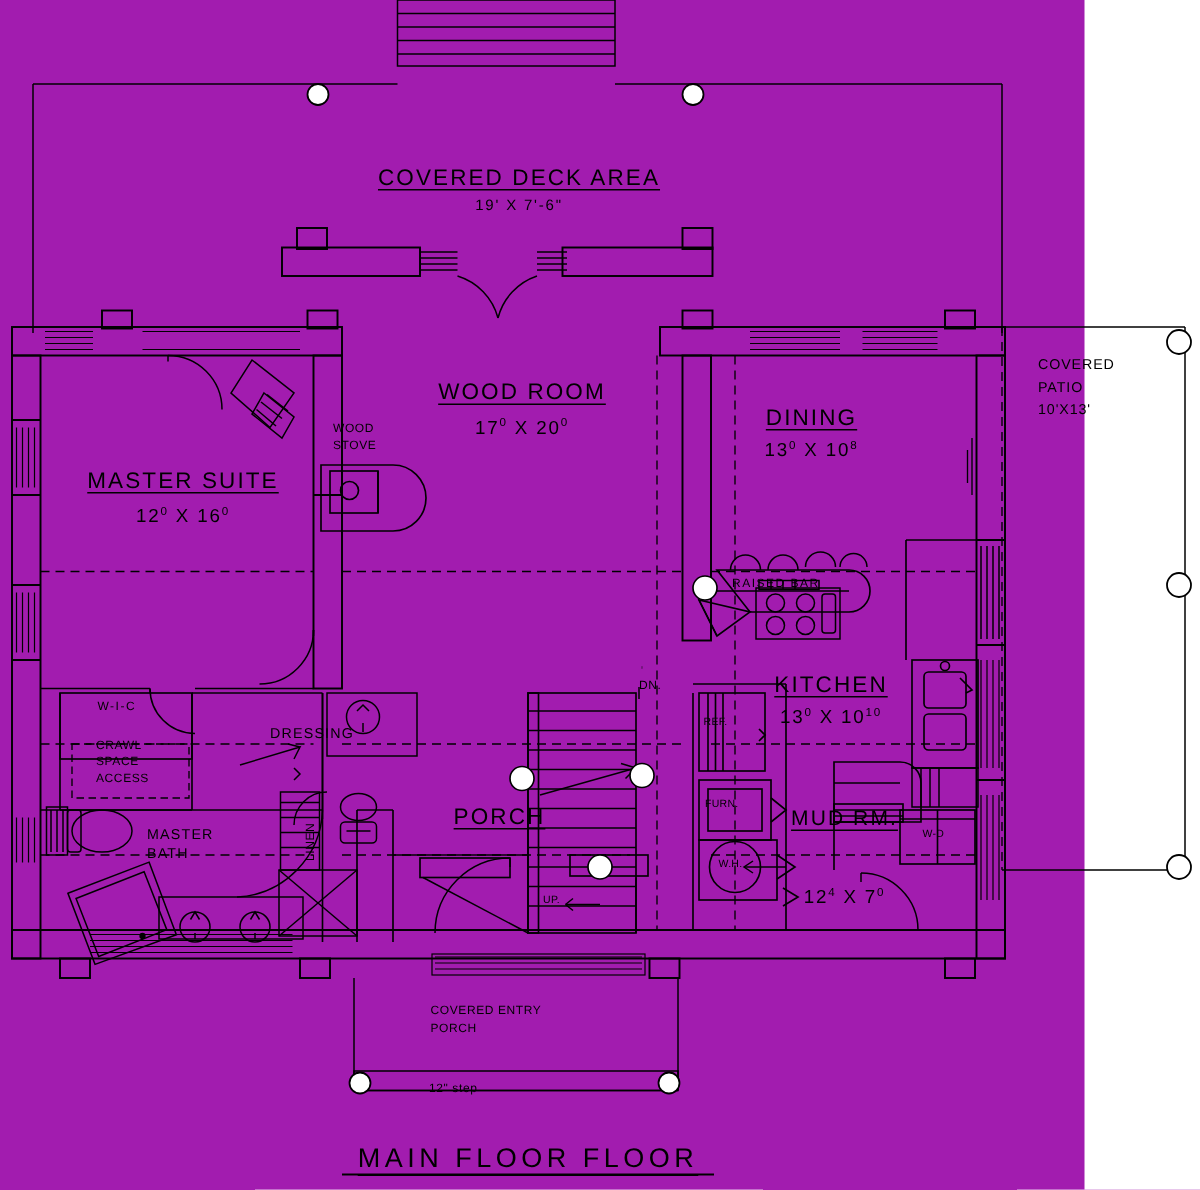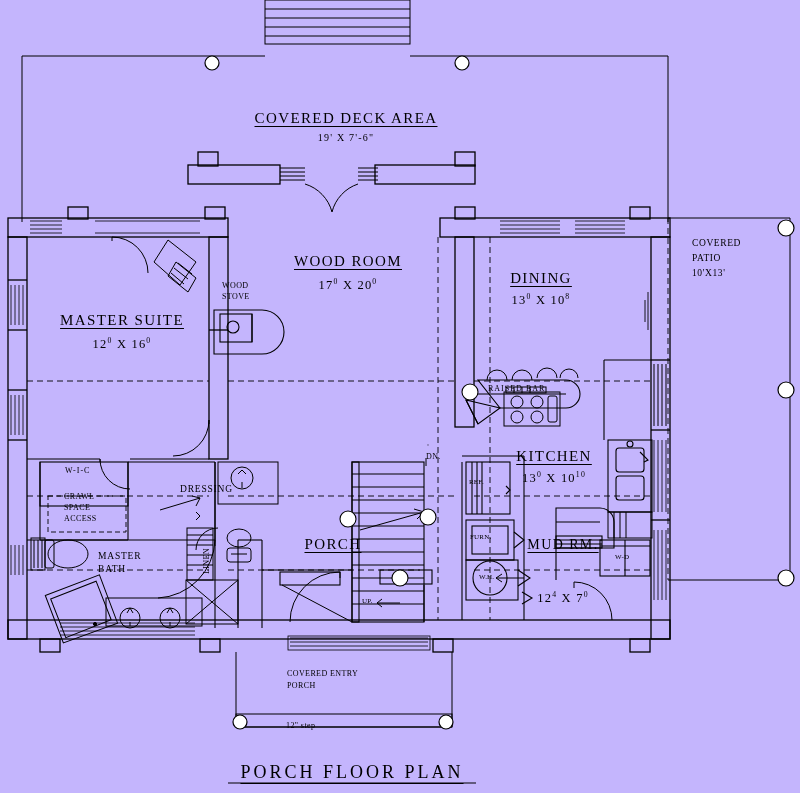--- a/index.html
+++ b/index.html
@@ -1,17 +1,17 @@
 <!DOCTYPE html>
 <html><head>
 <meta charset="utf-8">
 <style>
   html,body{margin:0;padding:0;background:#ffffff;}
   body{width:800px;height:793px;overflow:hidden;font-family:"Liberation Sans",sans-serif;}
-  #plan{position:relative;width:800px;height:793px;background:#c4b5fd;font-family:Liberation Serif, serif;}
+  #plan{position:relative;width:723px;height:793px;background:#a21caf;}
   svg{display:block;}
   .lbl{position:absolute;color:#000;white-space:nowrap;}
   .room-name{font-size:15px;letter-spacing:1.4px;text-decoration:underline;text-underline-offset:3px;}
   .room-dim{font-size:12.5px;letter-spacing:1.2px;}
   .small{font-size:8px;letter-spacing:.4px;}
   .tiny{font-size:7px;letter-spacing:.2px;}
   .med{font-size:9.5px;letter-spacing:.6px;}
   .title{font-size:18px;letter-spacing:3px;text-decoration:underline;text-underline-offset:5px;}
   .ctr{transform:translateX(-50%);}
   .vert{transform-origin:0 0;transform:rotate(-90deg);}
@@ -536,15 +536,15 @@
   <div class="lbl med" style="left:98px;top:564px;letter-spacing:.8px;">BATH</div>
 
   <div class="lbl small" style="left:414px;top:452px;padding-left:12px;">DN.</div>
   <div class="lbl tiny" style="left:362px;top:597px;">UP.</div>
 
   <div class="lbl tiny" style="left:469px;top:478px;">REF.</div>
   <div class="lbl tiny" style="left:470px;top:533px;">FURN.</div>
   <div class="lbl tiny" style="left:479px;top:573px;">W.H.</div>
   <div class="lbl tiny" style="left:615px;top:553px;">W-D</div>
 
-  <div class="lbl title ctr" style="left:352px;top:762px;">PORCH FLOOR PLAN</div>
+  <div class="lbl title ctr" style="left:352px;top:762px;">MAIN FLOOR FLOOR</div>
 
 </div>
 
 </body></html>

